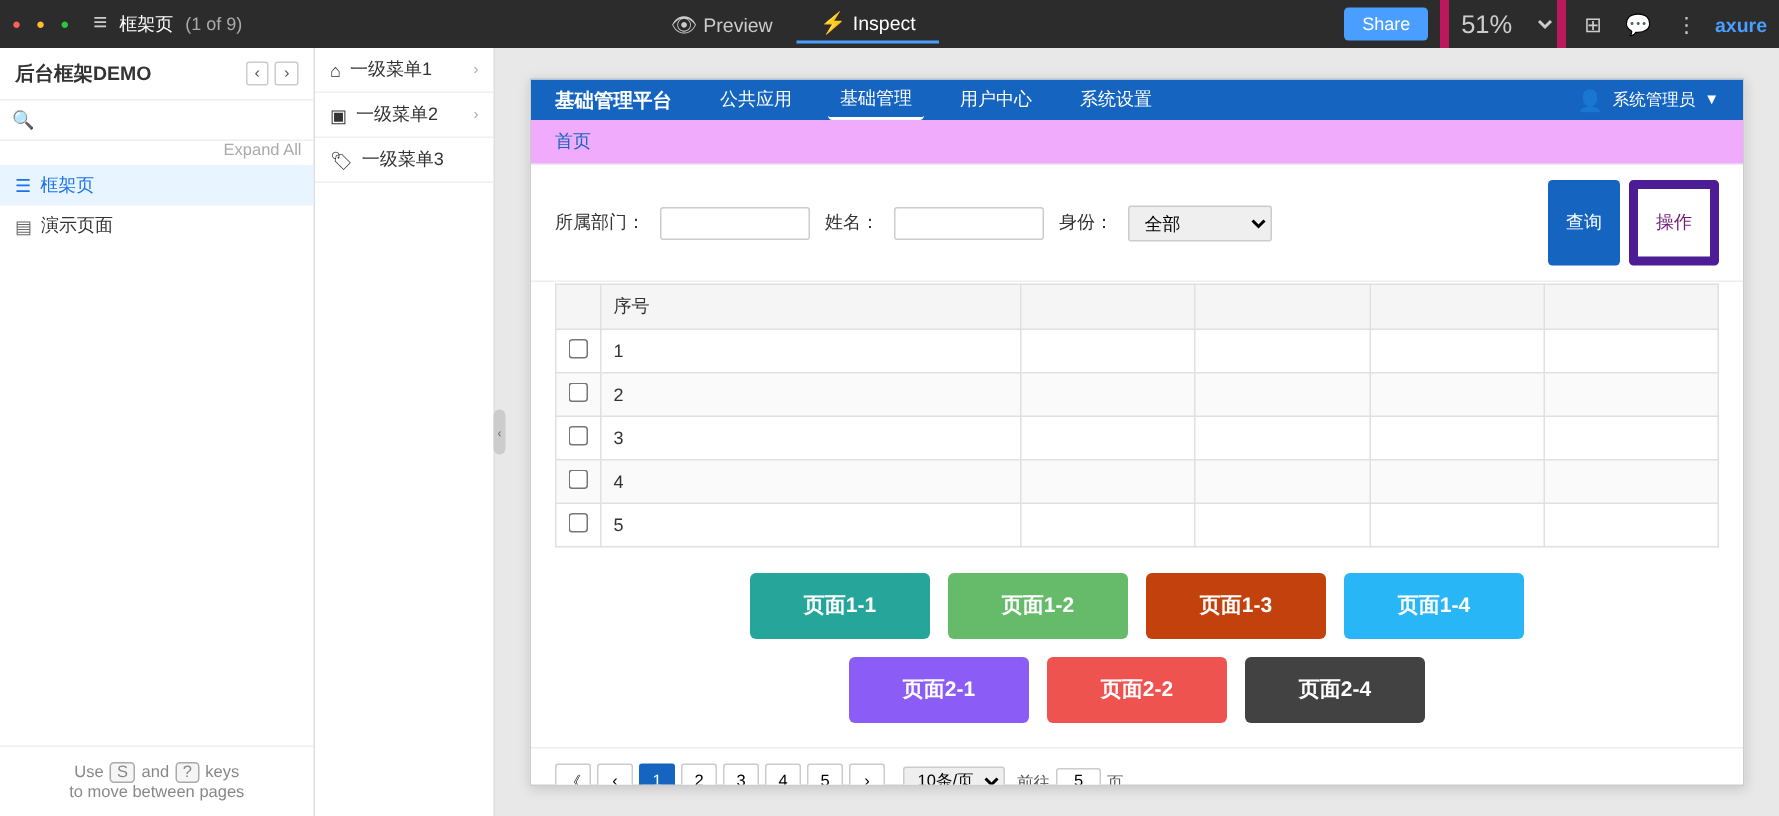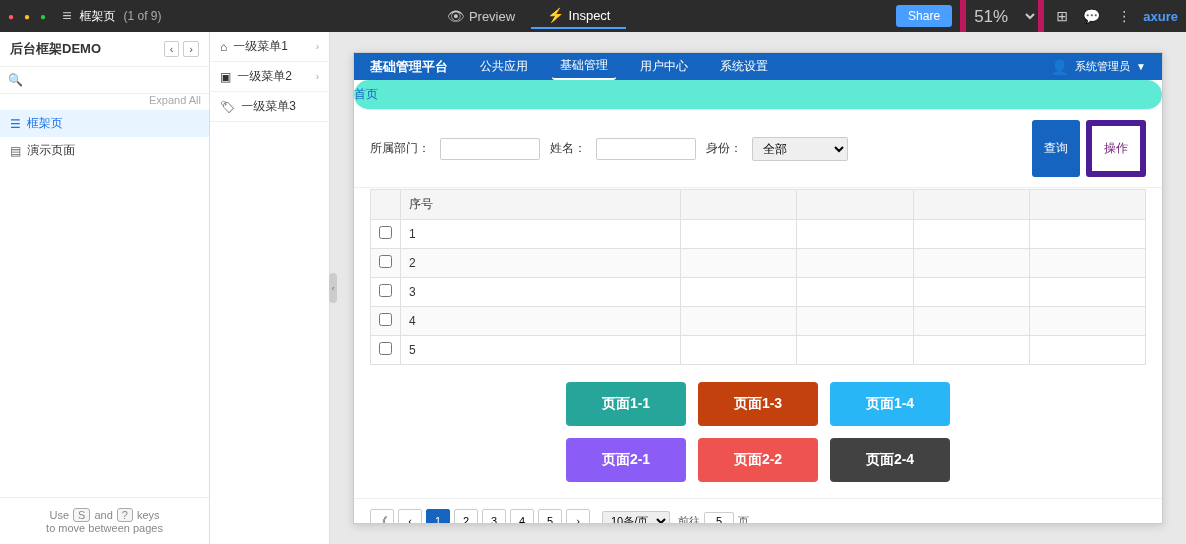--- a/index.html
+++ b/index.html
@@ -263,26 +263,25 @@
     .user-badge {
       color: #fff;
       font-size: 11px;
       display: flex;
       align-items: center;
       gap: 4px;
     }
 
     
     .app-breadcrumb {
-      padding: 6px 0;
+      padding: 6px 16px;
       font-size: 12px;
       color: #1565c0;
-      background: #5eead4;
+      background: #f0abfc;
       border-bottom: 1px solid #eee;
-      border-radius: 15px;
     }
 
     
     .filter-bar {
       padding: 10px 16px;
       display: flex;
       align-items: center;
       gap: 10px;
       border-bottom: 1px solid #eee;
     }
@@ -408,20 +407,21 @@
       background: #1565c0;
       color: #fff;
       border-color: #1565c0;
     }
     .page-size-select {
       border: 1px solid #ccc;
       padding: 2px 4px;
       font-size: 11px;
       border-radius: 2px;
       margin-left: 8px;
+      text-align: right;
     }
     .page-goto {
       display: flex;
       align-items: center;
       gap: 4px;
       margin-left: 4px;
       font-size: 11px;
       color: #555;
     }
     .page-goto input {
@@ -616,20 +616,21 @@
                   <td></td>
                   <td></td>
                 </tr>
             </tbody>
           </table>
         </div>
 
         <div class="page-grid">
           <div class="page-row">
             <button class="page-btn" style="background:#26a69a;">页面1-1</button>
+            <button class="page-btn" style="background:#66bb6a;">页面1-2</button>
             <button class="page-btn" style="background:#c2410c;">页面1-3</button>
             <button class="page-btn" style="background:#29b6f6;">页面1-4</button>
           </div>
           <div class="page-row">
             <button class="page-btn" style="background:#8b5cf6;">页面2-1</button>
             <button class="page-btn" style="background:#ef5350;">页面2-2</button>
             <button class="page-btn" style="background:#424242;">页面2-4</button>
           </div>
         </div>
 

